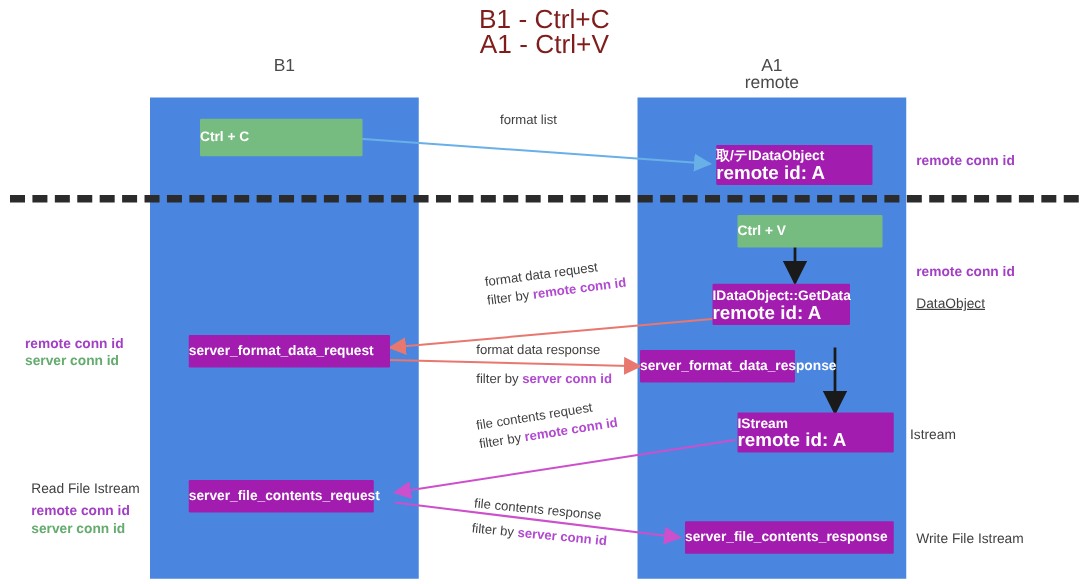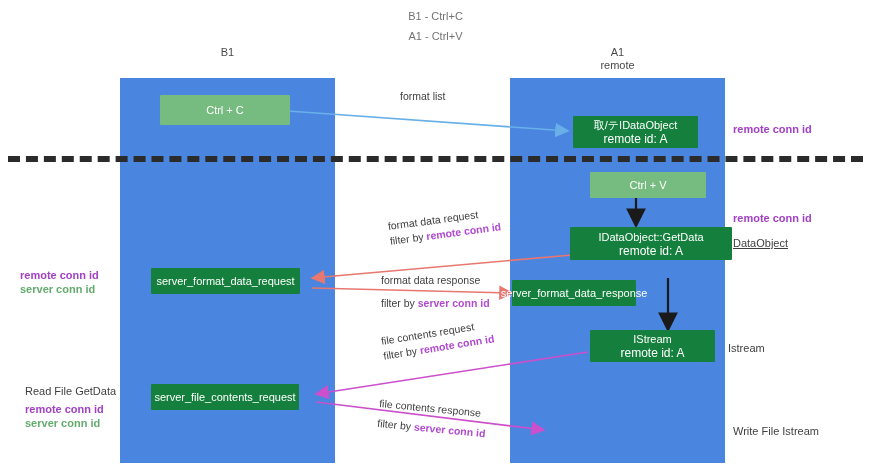--- a/index.html
+++ b/index.html
@@ -26,52 +26,53 @@
   }
   #lane-b1 { left: 120px; top: 78px; width: 215px; height: 385px; }
   #lane-a1 { left: 510px; top: 78px; width: 215px; height: 385px; }
 
   .title {
     position: absolute;
     left: 0;
     top: 6px;
     width: 871px;
     text-align: center;
-    font-size: 11px;
-    color: #737373;
+    font-size: 21px;
+    color: #7f1d1d;
     line-height: 20px;
   }
   .lane-header {
     position: absolute;
     text-align: center;
-    font-size: 11px;
+    font-size: 14px;
     color: #4a4a4a;
     line-height: 13px;
     width: 215px;
   }
   #hdr-b1 { left: 120px; top: 46px; }
   #hdr-a1 { left: 510px; top: 46px; }
 
   .node {
     position: absolute;
     box-sizing: border-box;
     display: flex;
     flex-direction: column;
-    align-items: center;
+    align-items: flex-start;
     justify-content: center;
     text-align: center;
     color: #ffffff;
     font-size: 11px;
     line-height: 14px;
     border-radius: 1px;
+    font-weight: bold;
   }
   .node.green { background: #76bb7f; }
-  .node.orange { background: #15803d; }
-
-  .node .l2 { font-size: 12px; }
+  .node.orange { background: #a21caf; }
+
+  .node .l2 { font-size: 15px; }
 
   .ann {
     position: absolute;
     font-size: 11px;
     line-height: 14px;
     white-space: nowrap;
   }
   .ann.purple { color: #a23fc4; font-weight: bold; }
   .ann.green  { color: #64ab6e; font-weight: bold; }
   .ann.dark   { color: #3f3f3f; }
@@ -166,42 +167,45 @@
 
   <div class="node orange" style="left:573px; top:116px; width:125px; height:32px;">
     <div>取/テIDataObject</div>
     <div class="l2">remote id: A</div>
   </div>
 
   <div class="node green" style="left:578px; top:172px; width:116px; height:26px;margin-left:12px;">
     <div>Ctrl + V</div>
   </div>
 
-  <div class="node orange" style="left:570px; top:227px; width:162px; height:33px;">
+  <div class="node orange" style="left:570px; top:227px; width:110px; height:33px;">
     <div>IDataObject::GetData</div>
     <div class="l2">remote id: A</div>
   </div>
 
-  <div class="node orange" style="left:151px; top:268px; width:149px; height:26px;">
+  <div class="node orange" style="left:151px; top:268px; width:161px; height:26px;">
     <div>server_format_data_request</div>
   </div>
 
   <div class="node orange" style="left:512px; top:280px; width:124px; height:26px;">
     <div>server_format_data_response</div>
   </div>
 
   <div class="node orange" style="left:590px; top:330px; width:125px; height:32px;">
     <div>IStream</div>
     <div class="l2">remote id: A</div>
   </div>
 
   <div class="node orange" style="left:151px; top:384px; width:148px; height:26px;">
     <div>server_file_contents_request</div>
   </div>
 
+  <div class="node orange" style="left:548px; top:417px; width:167px; height:26px;">
+    <div>server_file_contents_response</div>
+  </div>
 
   <div class="edge-label" style="left:400px; top:89px;">
     <span>format list</span>
   </div>
 
   <div class="edge-label rot-up" style="left:387px; top:219px;">
     <div>format data request</div>
     <div><span>filter by </span><span class="k-purple">remote conn id</span></div>
   </div>
 
@@ -226,17 +230,17 @@
 
   <div class="ann dark" style="left:733px; top:236px;text-decoration:underline;">DataObject</div>
 
   <div class="ann dark" style="left:728px; top:341px;">Istream</div>
 
   <div class="ann dark" style="left:733px; top:424px;">Write File Istream</div>
 
   <div class="ann purple" style="left:20px; top:268px;">remote conn id</div>
   <div class="ann green" style="left:20px; top:282px;">server conn id</div>
 
-  <div class="ann dark" style="left:25px; top:384px;">Read File GetData</div>
+  <div class="ann dark" style="left:25px; top:384px;">Read File Istream</div>
   <div class="ann purple" style="left:25px; top:402px;">remote conn id</div>
   <div class="ann green" style="left:25px; top:416px;">server conn id</div>
 
 </div>
 
 </body></html>

